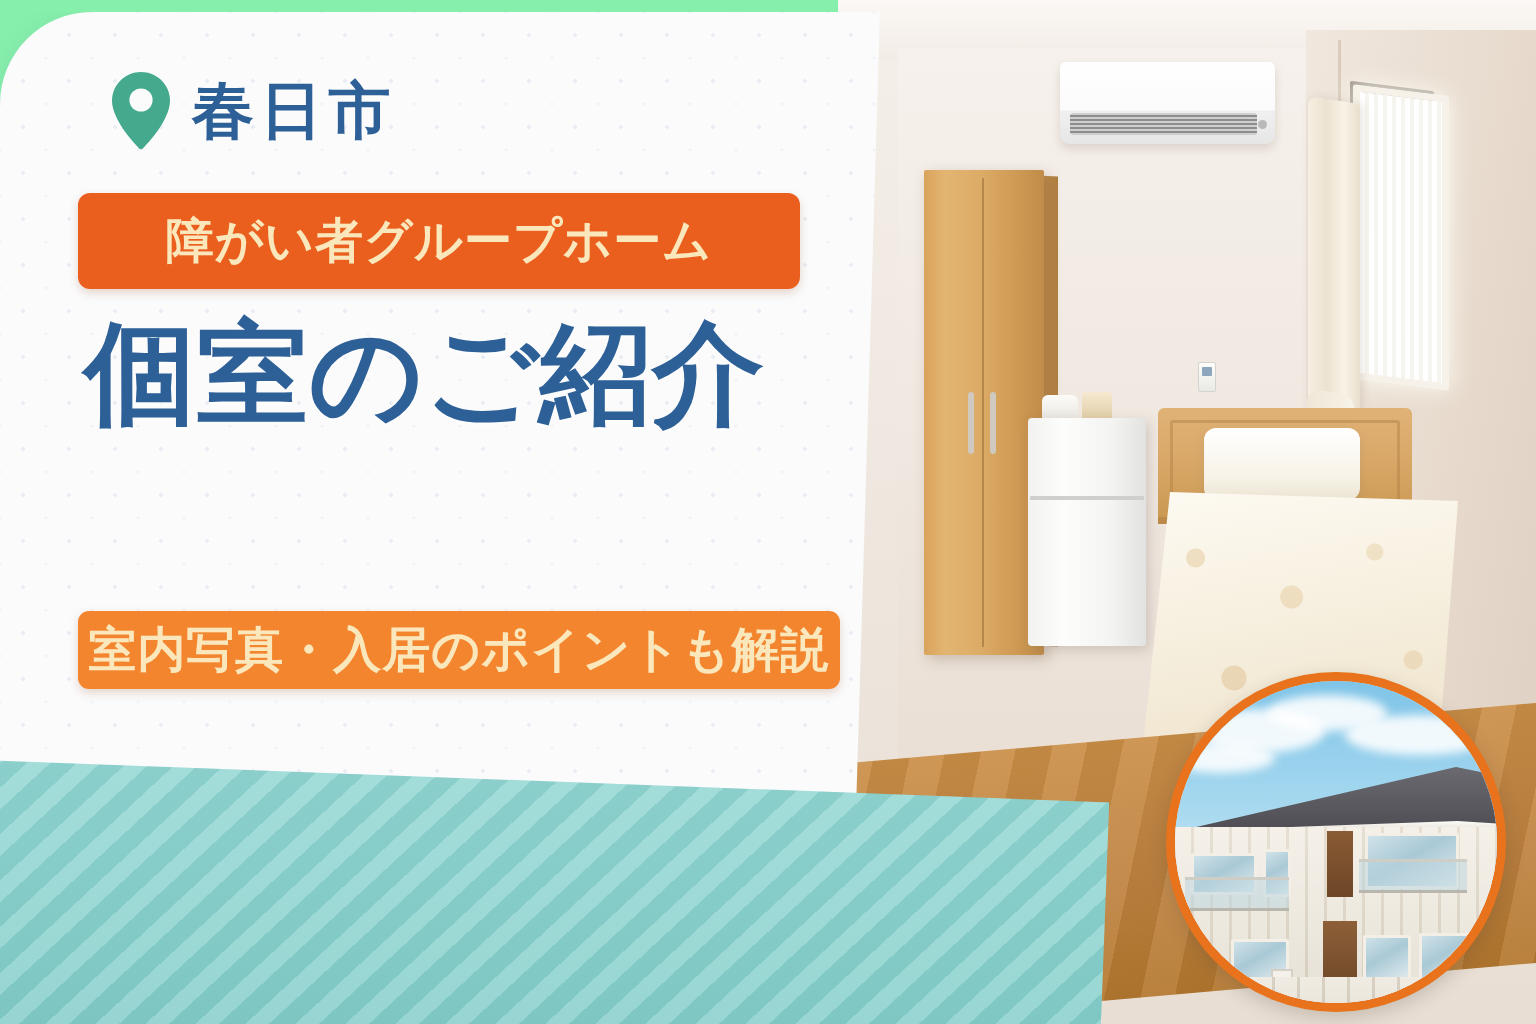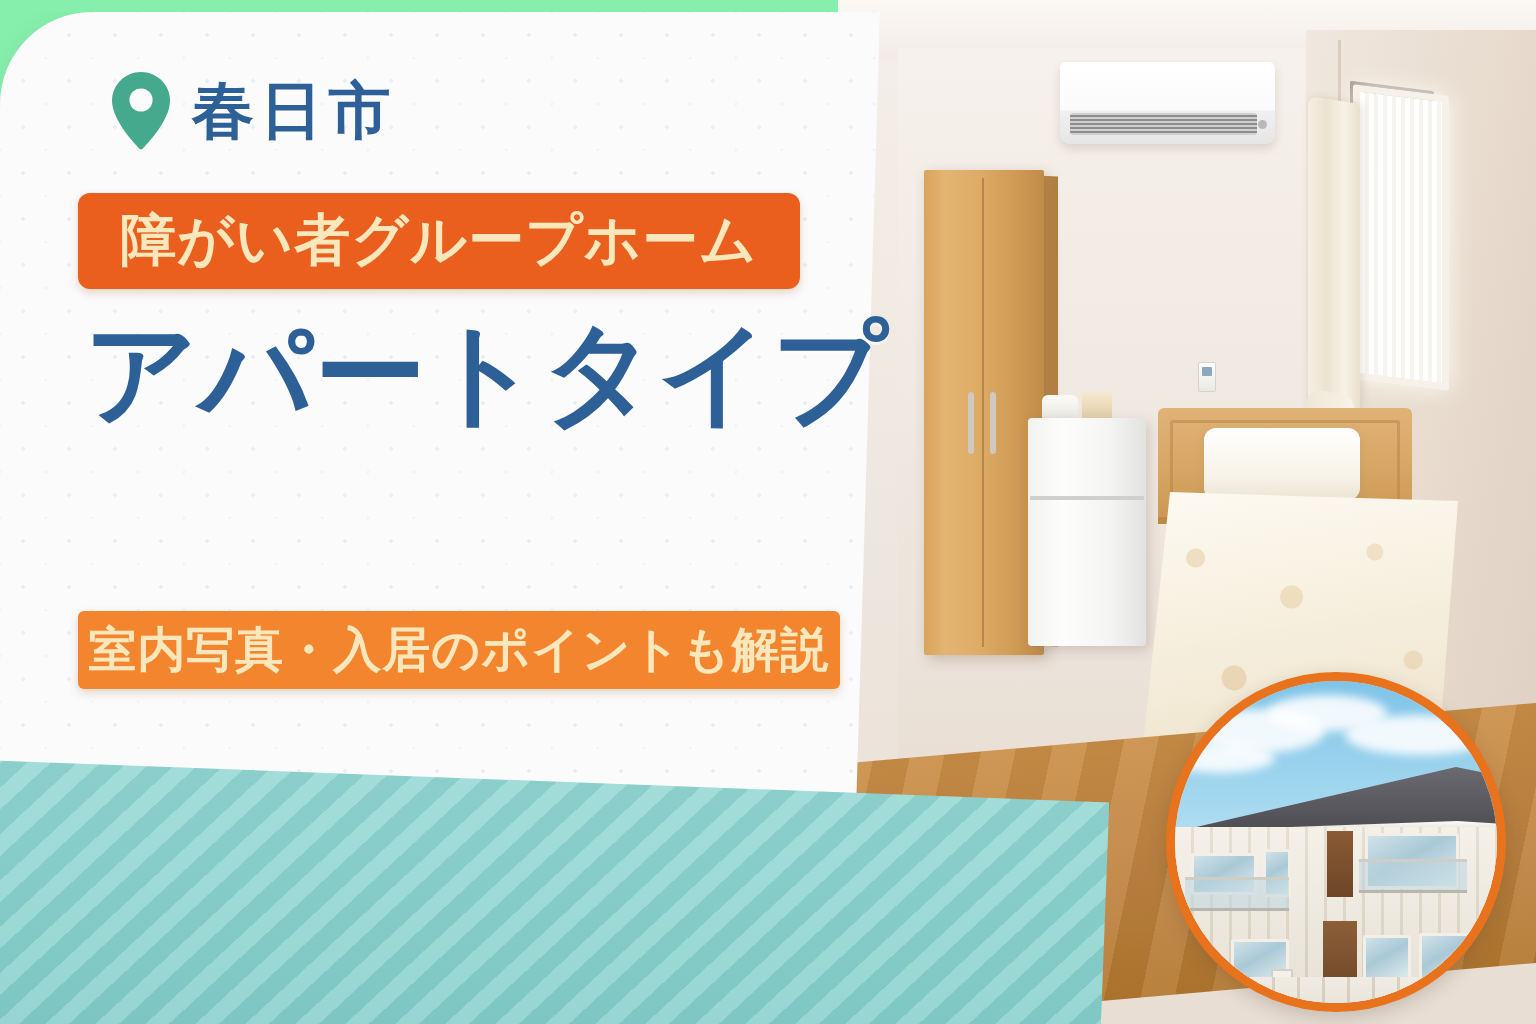--- a/index.html
+++ b/index.html
@@ -225,27 +225,27 @@
     border-radius:12px;
     color:#fbe7bc;
     font-weight:700;
     letter-spacing:.02em;
     box-shadow:0 4px 10px rgba(150,80,30,.22);
     white-space:nowrap;
   }
   .badge-top {
     left:78px; top:193px; width:722px; height:96px;
     background:#ea5f1e;
-    font-size:56px;
+    font-size:48px;
   }
   .badge-bottom {
     left:78px; top:611px; width:762px; height:78px;
     background:#f3852f;
     font-size:48px;
-    border-radius:6px;
+    border-radius:11px;
   }
 
   
   .headline {
     position:absolute; left:84px; top:308px;
     color:#2e6098; font-weight:700;
     font-size:112px; line-height:1.17;
     letter-spacing:.005em;
     text-shadow:0 3px 0 rgba(255,255,255,.55);
   }
@@ -404,21 +404,21 @@
     <svg class="pin-icon" viewBox="0 0 58 78">
       <path d="M29 0C13 0 0 12.9 0 28.8 0 48.5 24.3 73.6 27.1 76.4a2.7 2.7 0 0 0 3.8 0C33.7 73.6 58 48.5 58 28.8 58 12.9 45 0 29 0Z" fill="#44a98d"></path>
       <circle cx="29" cy="28" r="11.6" fill="#fbfbfc"></circle>
     </svg>
     <div class="loc-city">春日市</div>
   </div>
 
   <div class="badge badge-top">障がい者グループホーム</div>
 
   <div class="headline">
-    <span class="hl-line">アパートタイプ</span>
+    <span class="hl-line">個室のご紹介</span>
   </div>
 
   <div class="badge badge-bottom">室内写真・入居のポイントも解説</div>
 
   <div class="teal-band"></div>
 
   <div class="circle-photo">
     <div class="cp-sky"></div>
     <div class="cp-cloud cp-c1"></div>
     <div class="cp-cloud cp-c2"></div>

